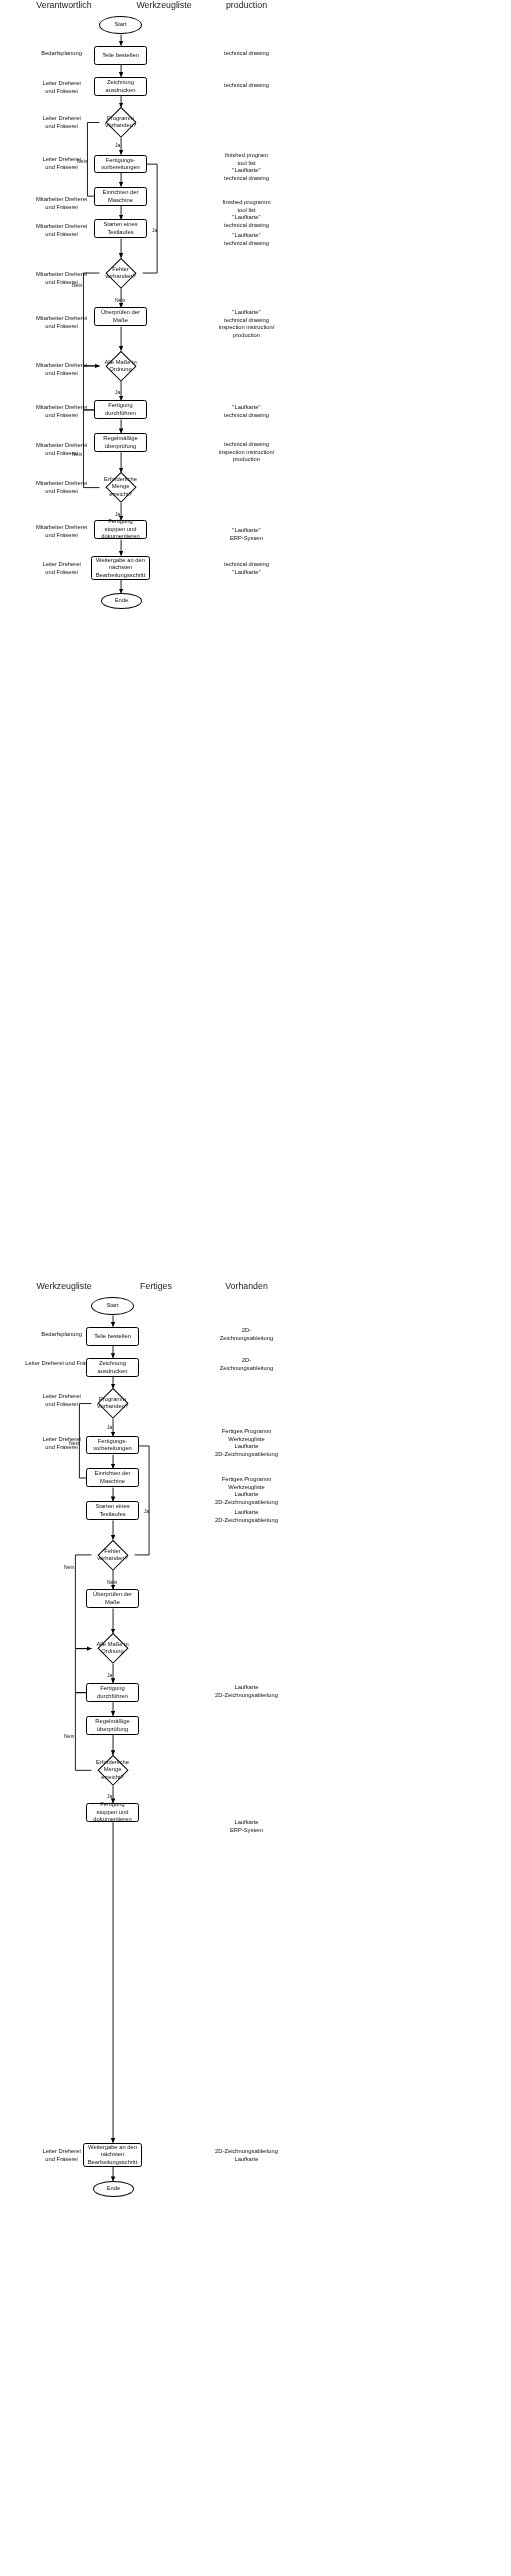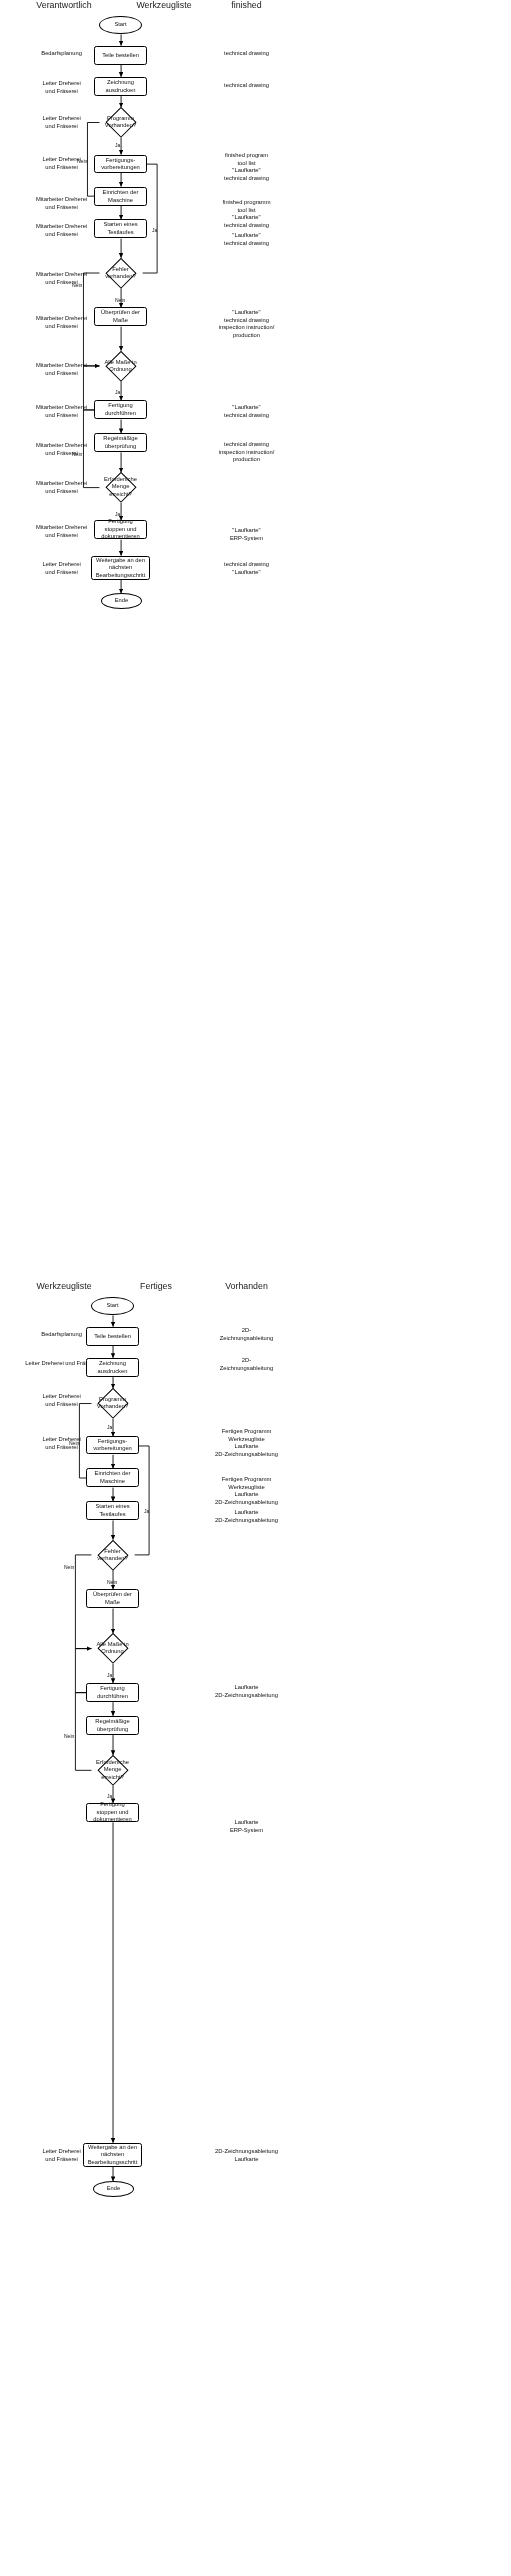--- a/index.html
+++ b/index.html
@@ -106,21 +106,21 @@
 </style>
 </head>
 <body>
 
 <div id="page">
 
   <div class="chart" id="chart1" style="top:0;height:1201px;">
 
     <div class="col-head" style="left:0;width:128px;top:0;">Verantwortlich</div>
     <div class="col-head" style="left:72px;width:184px;top:0;">Werkzeugliste</div>
-    <div class="col-head" style="left:175px;width:143px;top:0;">finished</div>
+    <div class="col-head" style="left:175px;width:143px;top:0;">production</div>
 
     <div class="side-text resp-text" style="top:50px;">Bedarfsplanung</div>
     <div class="side-text resp-text" style="top:80px;">Leiter Dreherei
 und Fräserei</div>
     <div class="side-text resp-text" style="top:115px;">Leiter Dreherei
 und Fräserei</div>
     <div class="side-text resp-text" style="top:156px;">Leiter Dreherei
 und Fräserei</div>
     <div class="side-text resp-text" style="top:196px;">Mitarbeiter Dreherei
 und Fräserei</div>

